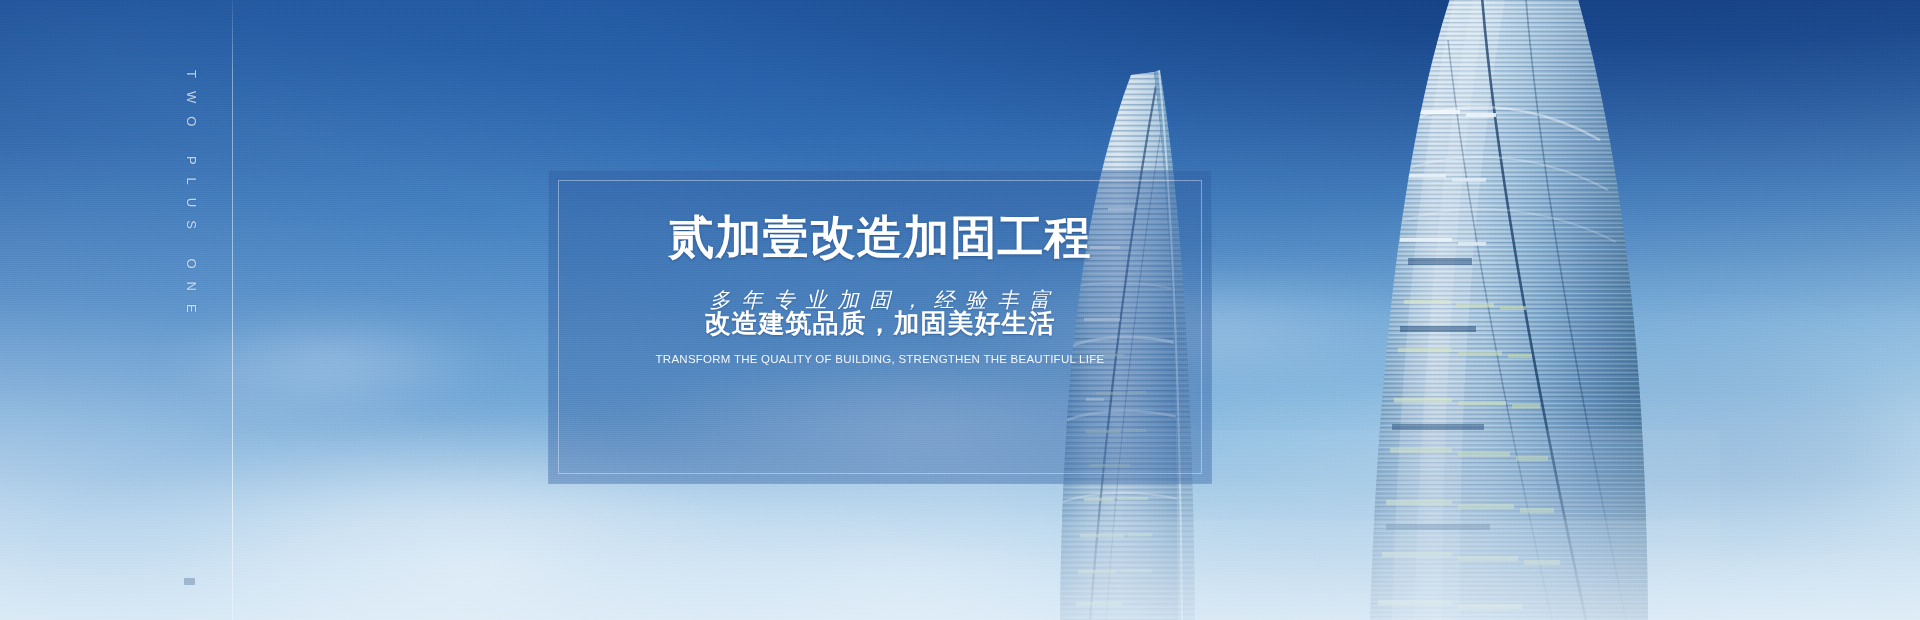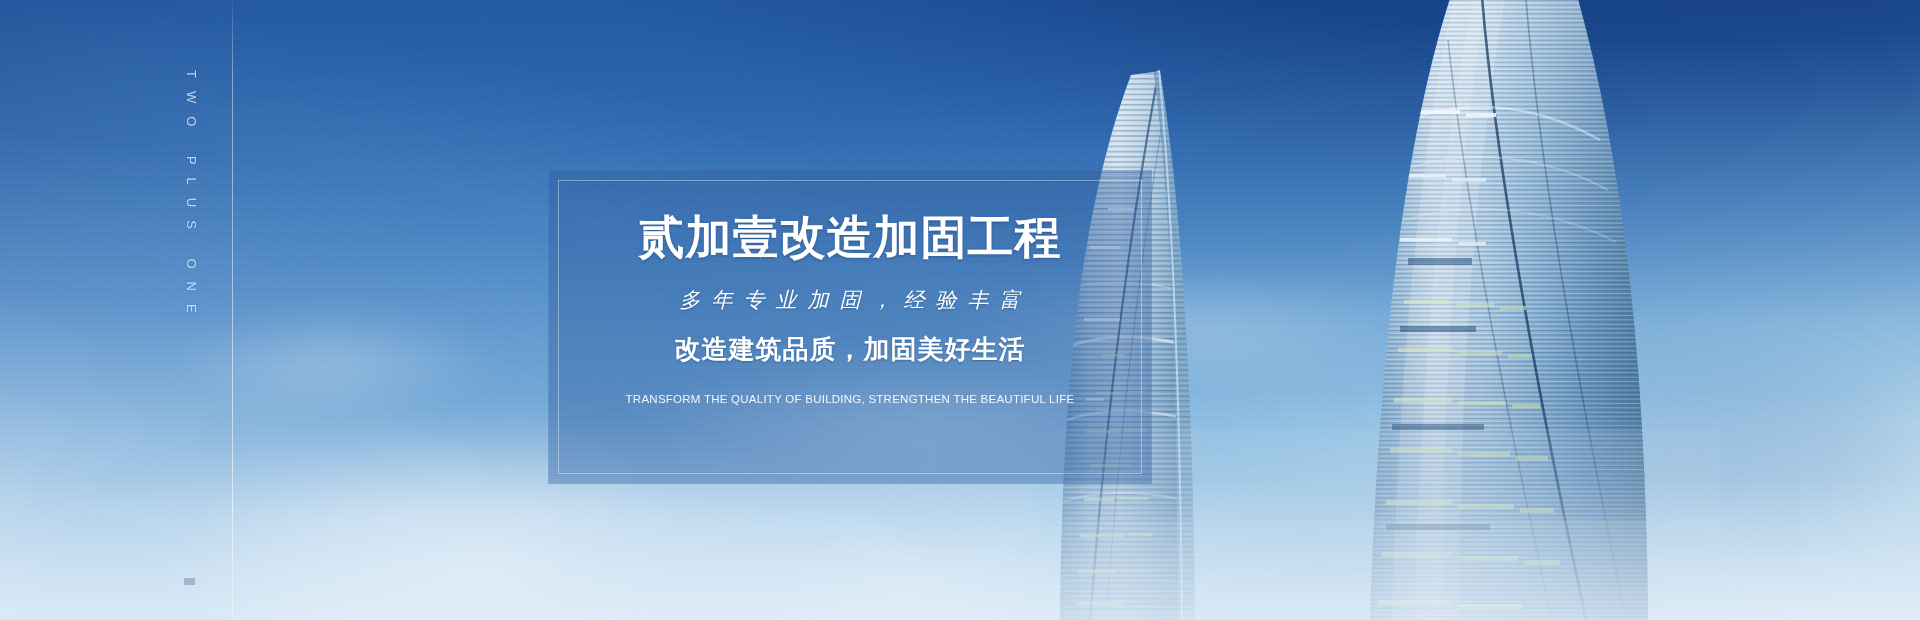--- a/index.html
+++ b/index.html
@@ -186,21 +186,21 @@
     height: 7px;
     background: rgba(90,120,155,0.42);
     border-radius: 1px;
   }
 
   
   .panel {
     position: absolute;
     left: 548px;
     top: 170px;
-    width: 604px;
+    width: 664px;
     height: 314px;
     background: rgba(46,93,160,0.40);
     box-shadow: inset 0 0 0 1px rgba(255,255,255,0.05);
   }
   .panel-inner-border {
     position: absolute;
     left: 10px;
     top: 10px;
     right: 10px;
     bottom: 10px;
@@ -233,31 +233,30 @@
     font-size: 21px;
     font-weight: 400;
     letter-spacing: 11px;
     line-height: 1;
     white-space: nowrap;
     padding-left: 11px;
     text-shadow: 0 1px 2px rgba(16,52,104,0.35);
     font-style: italic;
   }
   .tagline {
-    margin-top: 26px;
     color: #ffffff;
     font-size: 26px;
     font-weight: 700;
     letter-spacing: 1px;
     line-height: 1;
     white-space: nowrap;
     text-shadow: 0 1px 2px rgba(16,52,104,0.4);
   }
   .enline {
-    margin-top: 32px;
+    margin-top: 18px;
     color: rgba(255,255,255,0.93);
     font-size: 11.5px;
     font-weight: 400;
     letter-spacing: 0.25px;
     line-height: 1;
     white-space: nowrap;
   }
 
   
   .grain {

